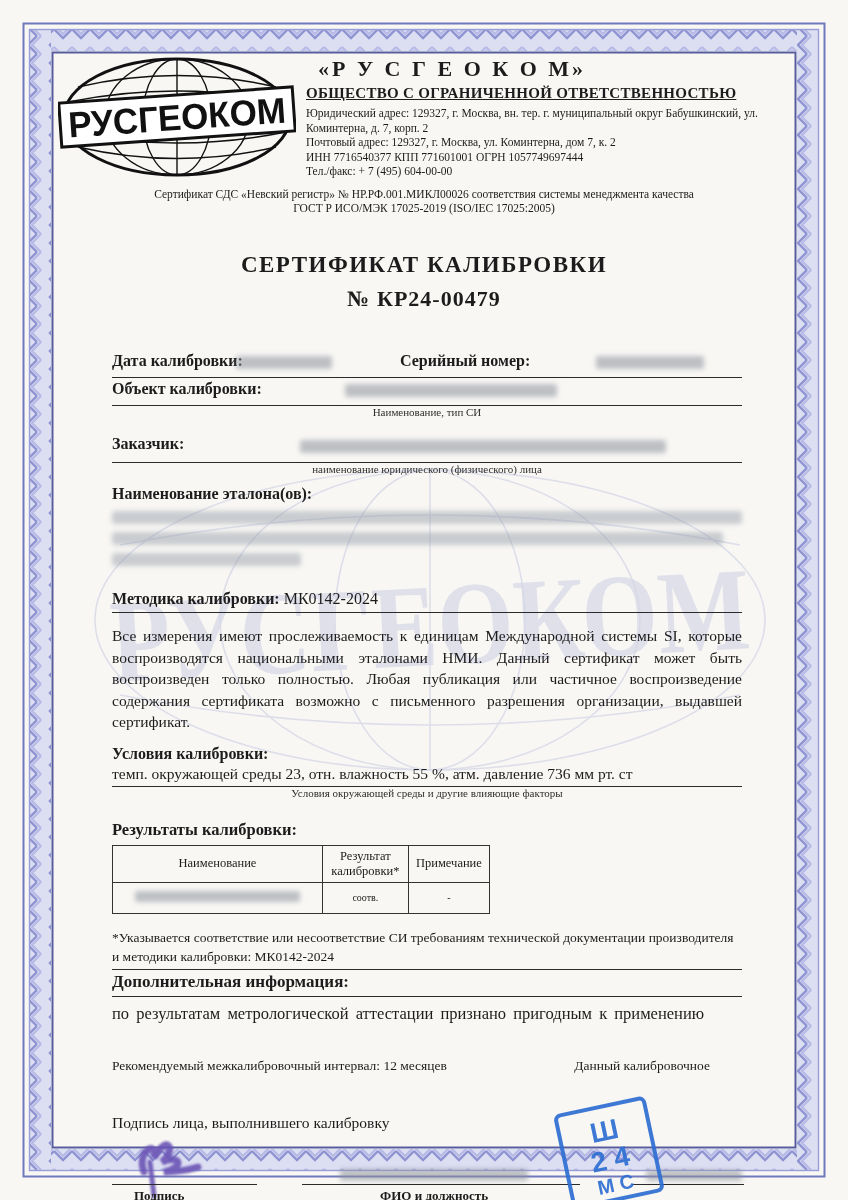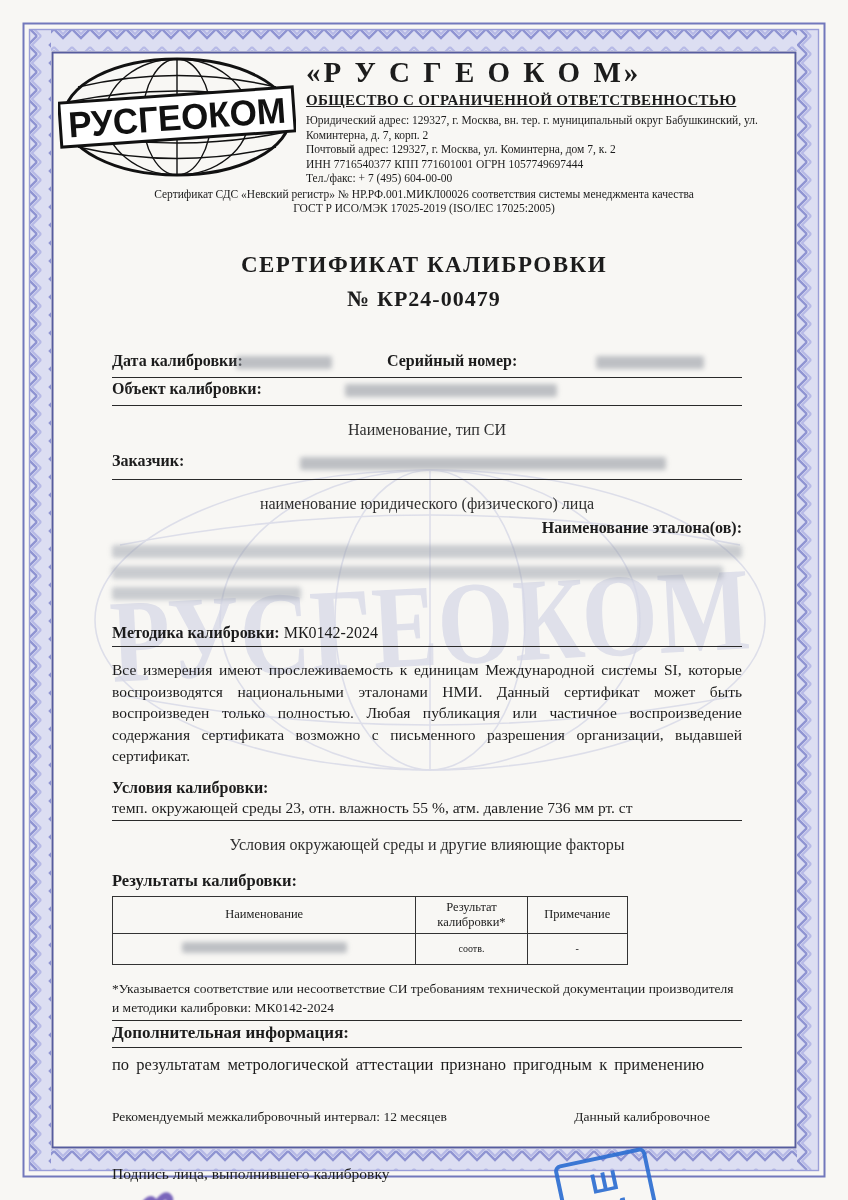--- a/index.html
+++ b/index.html
@@ -12,49 +12,49 @@
 
   
   .frame-svg { position:absolute; left:0; top:0; width:848px; height:1200px; pointer-events:none; }
 
   
   .watermark { position:absolute; left:80px; top:455px; width:700px; height:330px; opacity:0.30; pointer-events:none; }
 
   
   .logo { position:absolute; left:58px; top:54px; width:238px; height:126px; }
   .hdr-right { position:absolute; left:306px; top:56px; width:452px; }
-  .company-title { font-size:29px; font-weight:bold; letter-spacing:3px; white-space:nowrap; }
+  .company-title { font-size:22px; font-weight:bold; letter-spacing:3px; white-space:nowrap;margin-left:12px; }
   .company-type { font-size:15px; font-weight:bold; text-decoration:underline; margin-top:3px; letter-spacing:.3px; }
   .addr { font-size:11.5px; line-height:14.5px; margin-top:4px; }
   .addr div { margin:0; }
   .cert-lines { position:absolute; left:60px; top:187px; width:728px; text-align:center; font-size:11.5px; line-height:14px; }
 
   
   .doc-title { position:absolute; left:0; top:252px; width:848px; text-align:center; }
   .doc-title .t1 { font-size:23px; font-weight:bold; letter-spacing:1.5px; }
   .doc-title .t2 { font-size:22px; font-weight:bold; margin-top:8px; letter-spacing:1px; }
 
   
   .content { position:absolute; left:112px; top:352px; width:630px; }
   .lbl { font-weight:bold; font-size:16px; }
   .rule { border-bottom:1.6px solid #2a2a2a; }
-  .cap { font-size:16px; line-height:13px; text-align:center; color:#2f2f2f;margin-top:17px; }
+  .cap { font-size:11px; line-height:13px; text-align:center; color:#2f2f2f; }
 
   .row { position:relative; height:25px; }
   .blur {
     position:absolute; background:#8d929c; border-radius:2px;
     filter:blur(2.6px); opacity:.55;
   }
   .blur.inline { position:relative; display:inline-block; filter:blur(2.6px); }
 
   .etalon-line { background:#9aa0ab; height:13px; border-radius:2px; filter:blur(2.8px); opacity:.5; margin-top:8px; }
 
   .para { font-size:15.5px; line-height:21.5px; text-align:justify; margin-top:12px; }
 
-  table.results { border-collapse:collapse; margin-top:5px; width:516px; }
+  table.results { border-collapse:collapse; margin-top:5px; width:378px; }
   table.results th, table.results td {
     border:1.3px solid #333; font-weight:normal;
     font-size:12.5px; text-align:center; padding:3px 4px;
   }
   table.results th { height:28px; }
   table.results td { height:24px; font-size:10px; }
 
   .footnote { font-size:13.5px; line-height:19px; margin-top:14px; padding-bottom:3px; }
   .addinfo-lbl { font-size:17px; font-weight:bold; padding:2px 0 4px 0; }
   .addinfo-val { font-size:16.5px; margin-top:7px; word-spacing:3px; }
@@ -144,37 +144,37 @@
   <div class="doc-title">
     <div class="t1">СЕРТИФИКАТ КАЛИБРОВКИ</div>
     <div class="t2">№ КР24-00479</div>
   </div>
 
   <div class="content">
 
     <div class="row rule">
       <span class="lbl">Дата калибровки:</span>
       <span class="blur" style="left:124px; top:4px; width:96px; height:13px;"></span>
-      <span class="lbl abs" style="left:275px; top:0;">Серийный номер:</span>
+      <span class="lbl abs" style="left:288px; top:0;">Серийный номер:</span>
       <span class="blur" style="left:484px; top:4px; width:108px; height:13px;"></span>
     </div>
 
     <div class="row rule" style="margin-top:2px;">
       <span class="lbl">Объект калибровки:</span>
       <span class="blur" style="left:233px; top:4px; width:212px; height:13px;"></span>
     </div>
     <div class="cap">Наименование, тип СИ</div>
 
     <div class="row rule" style="margin-top:16px; height:27px;">
       <span class="lbl">Заказчик:</span>
       <span class="blur" style="left:188px; top:5px; width:366px; height:13px;"></span>
     </div>
     <div class="cap">наименование юридического (физического) лица</div>
 
-    <div class="lbl" style="margin-top:9px;text-align:right;">Наименование эталона(ов):</div>
+    <div class="lbl" style="margin-top:9px;">Наименование эталона(ов):</div>
     <div class="etalon-line" style="width:100%;"></div>
     <div class="etalon-line" style="width:97%;"></div>
     <div class="etalon-line" style="width:30%;"></div>
 
     <div class="rule" style="margin-top:24px; padding-bottom:4px;">
       <span class="lbl">Методика калибровки:</span>
       <span style="font-size:16px;">МК0142-2024</span>
     </div>
 
     <div class="para">Все измерения имеют прослеживаемость к единицам Международной системы SI, которые воспроизводятся национальными эталонами НМИ. Данный сертификат может быть воспроизведен только полностью. Любая публикация или частичное воспроизведение содержания сертификата возможно с письменного разрешения организации, выдавшей сертификат.</div>

